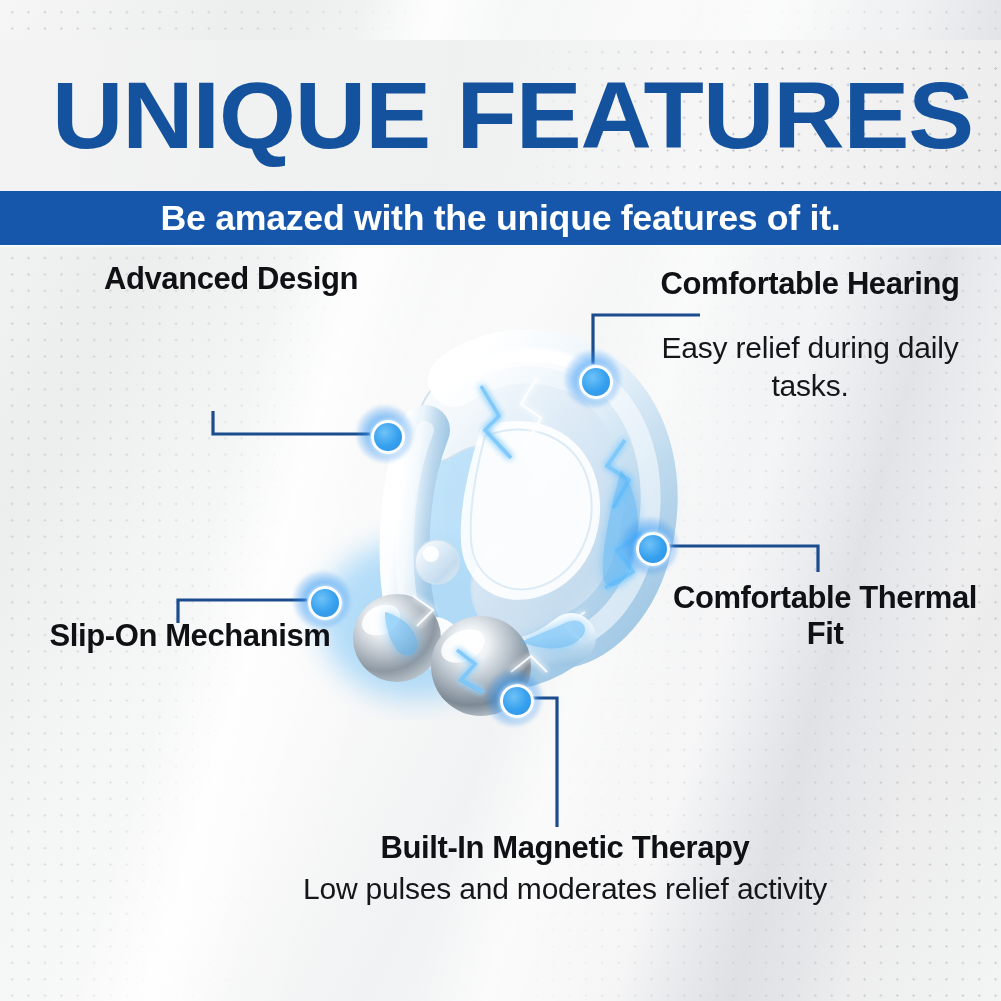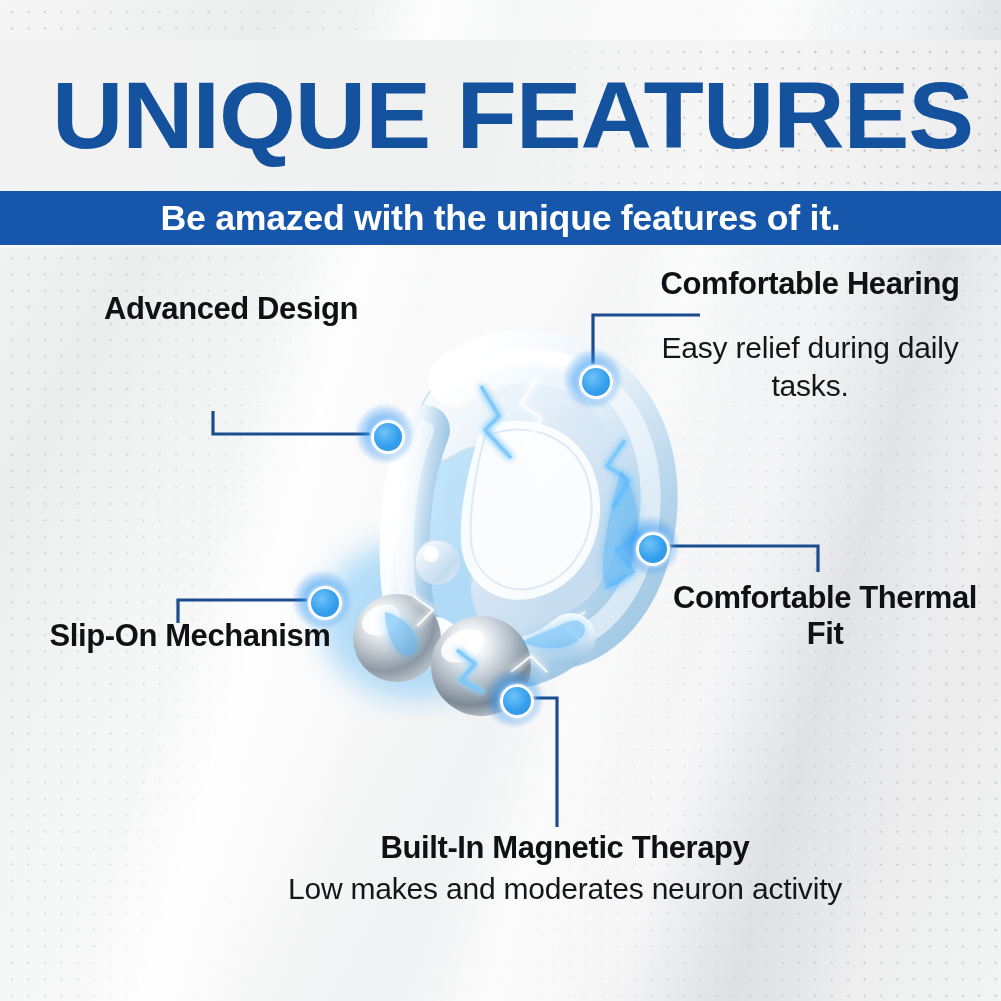--- a/index.html
+++ b/index.html
@@ -143,21 +143,21 @@
     letter-spacing: -0.4px;
   }
   .feature-desc {
     position: absolute;
     color: #15161a;
     font-weight: 400;
     font-size: 30px;
     line-height: 38px;
     letter-spacing: -0.2px;
   }
-  .f-advanced-title { left: 36px; top: 291px; width: 390px; text-align: center; }
+  .f-advanced-title { left: 36px; top: 261px; width: 390px; text-align: center; }
   .f-advanced-desc  { left: 36px; top: 315px; width: 390px; text-align: center; }
 
   .f-unob-title { left: 640px; top: 266px; width: 340px; text-align: center; }
   .f-unob-desc  { left: 640px; top: 329px; width: 340px; text-align: center; }
 
   .f-slip-title { left: 20px; top: 618px; width: 340px; text-align: center; }
   .f-slip-desc  { left: 10px; top: 700px; width: 360px; text-align: center; }
 
   .f-comf-title { left: 660px; top: 580px; width: 330px; text-align: center; }
   .f-comf-desc  { left: 650px; top: 662px; width: 350px; text-align: center; }
@@ -393,15 +393,15 @@
   <div class="feature-title f-advanced-title">Advanced Design</div>
 
   <div class="feature-title f-unob-title">Comfortable Hearing</div>
   <div class="feature-desc f-unob-desc">Easy relief during daily tasks.</div>
 
   <div class="feature-title f-slip-title">Slip-On Mechanism</div>
 
   <div class="feature-title f-comf-title">Comfortable Thermal Fit</div>
 
   <div class="feature-title f-magn-title">Built-In Magnetic Therapy</div>
-  <div class="feature-desc f-magn-desc">Low makes and moderates neuron activity</div>
+  <div class="feature-desc f-magn-desc">Low pulses and moderates relief activity</div>
 
 </div>
 
 </body></html>

